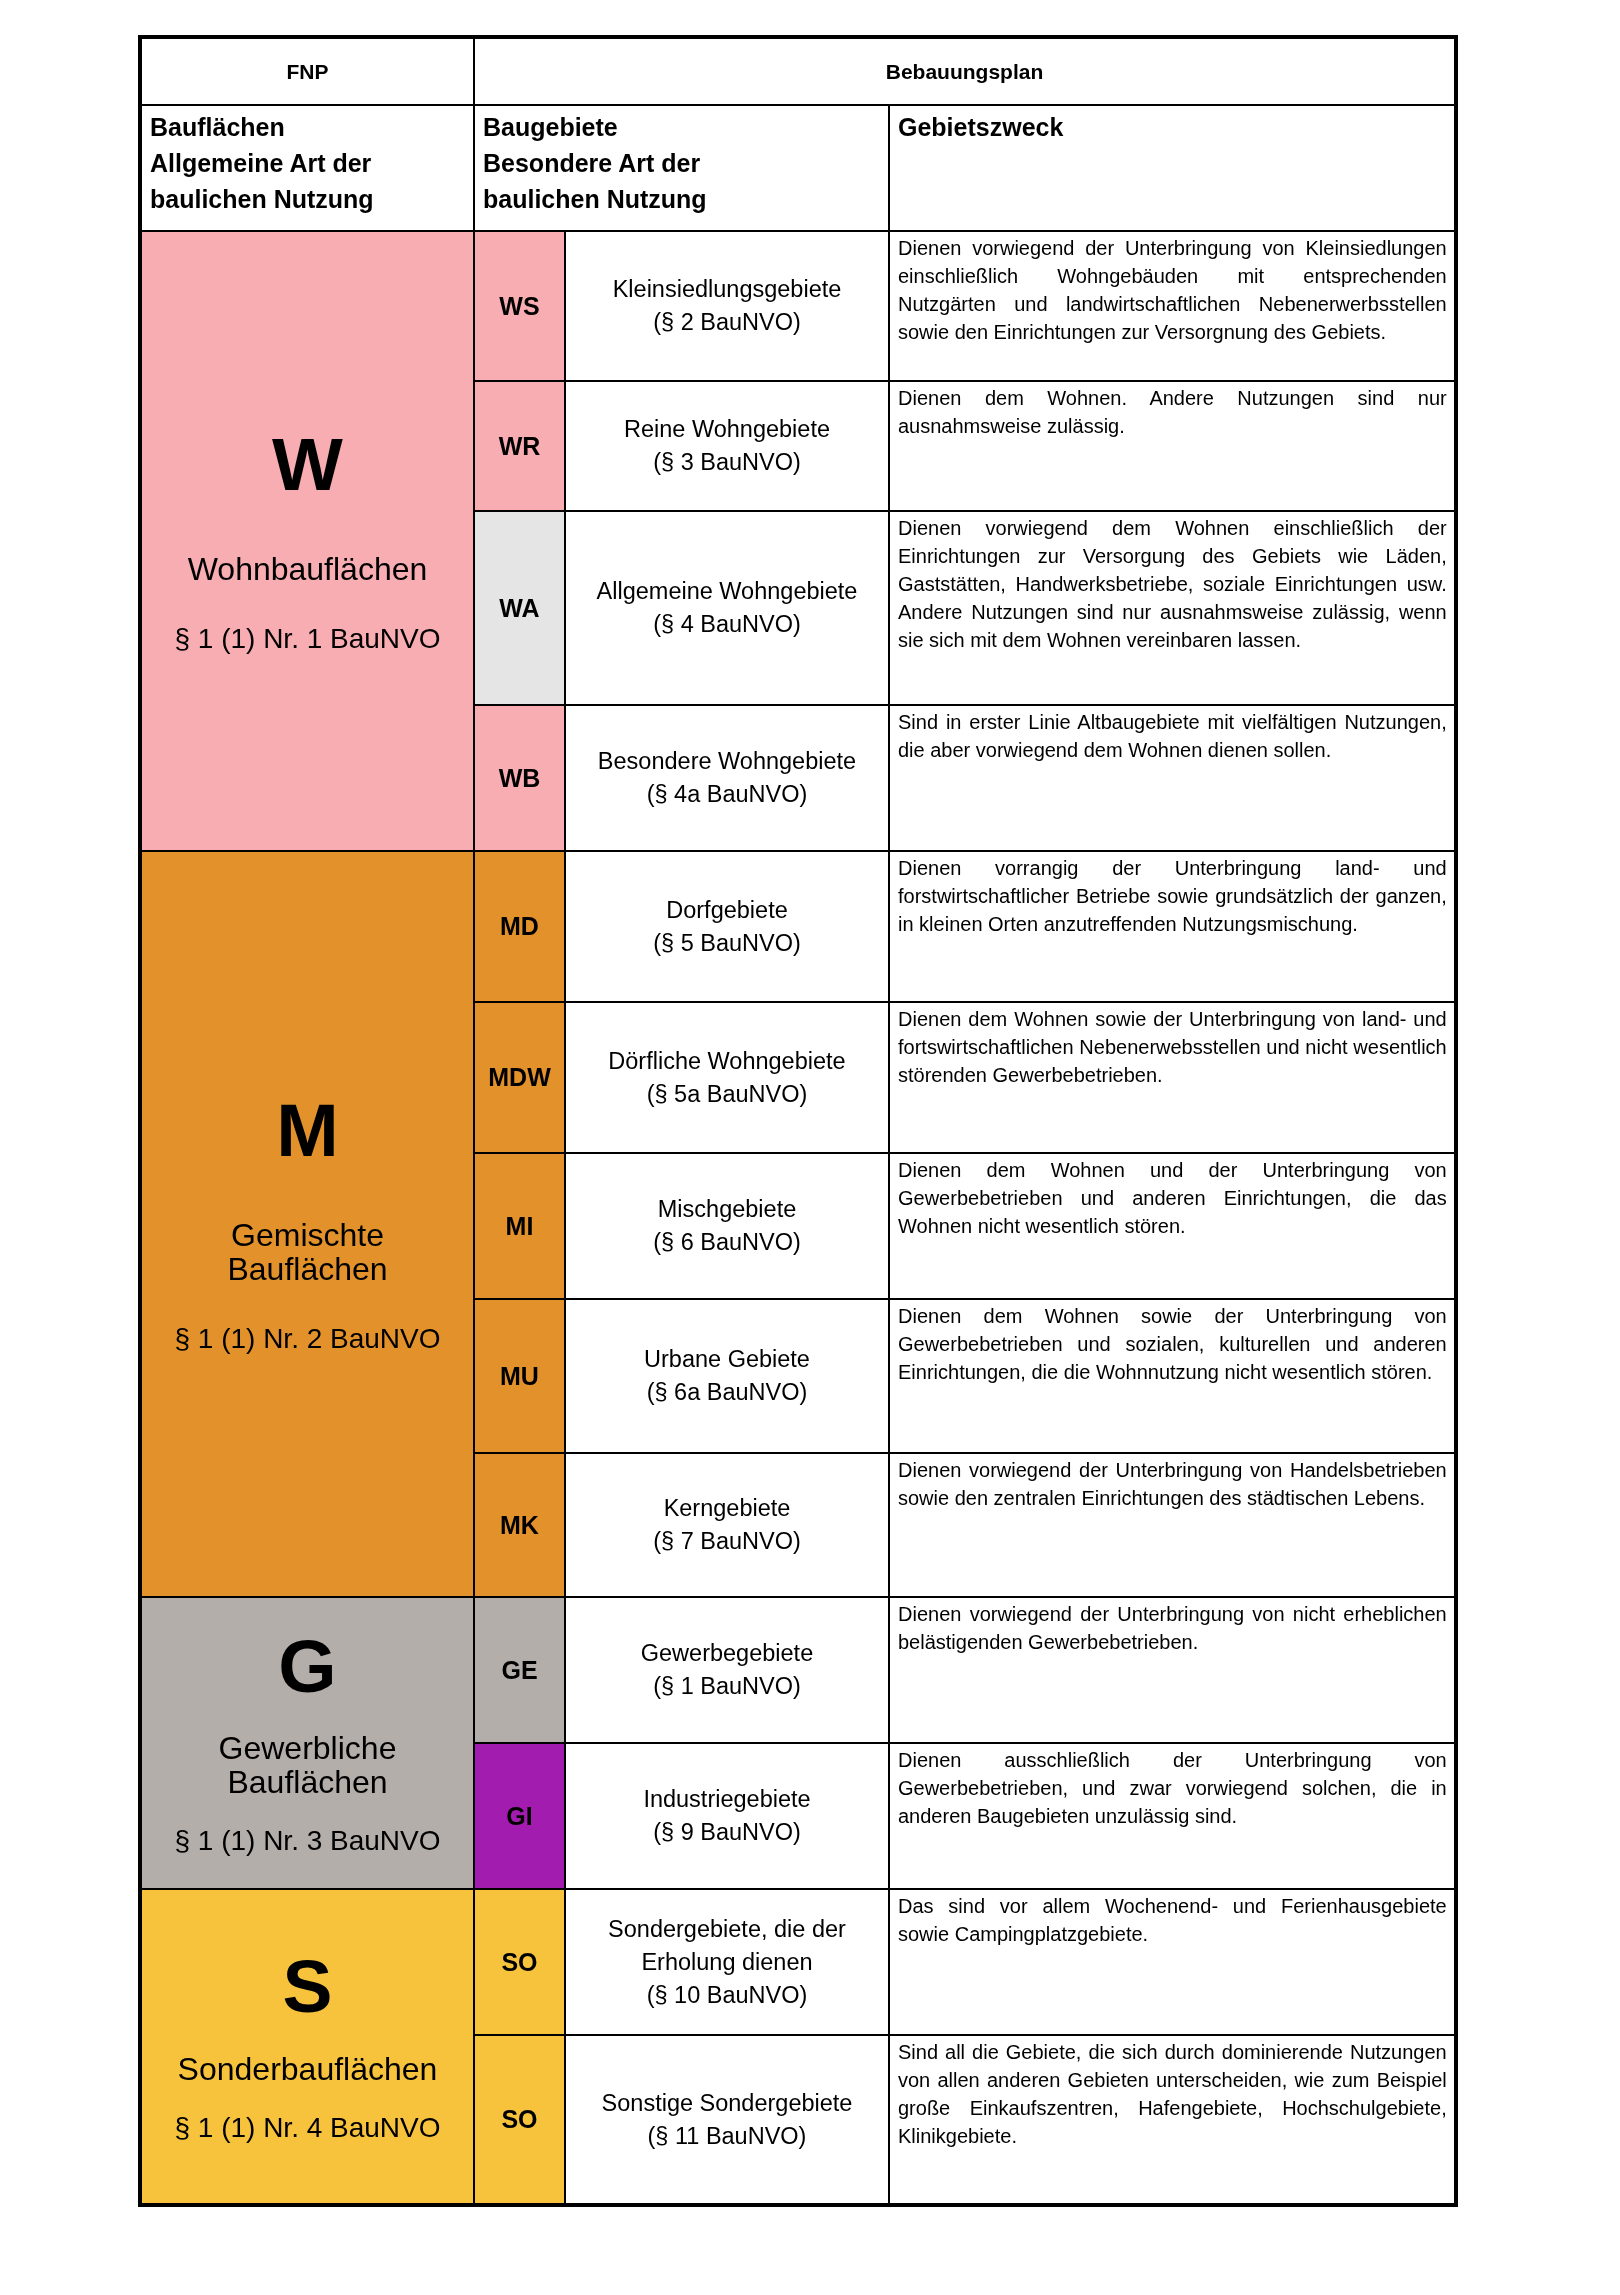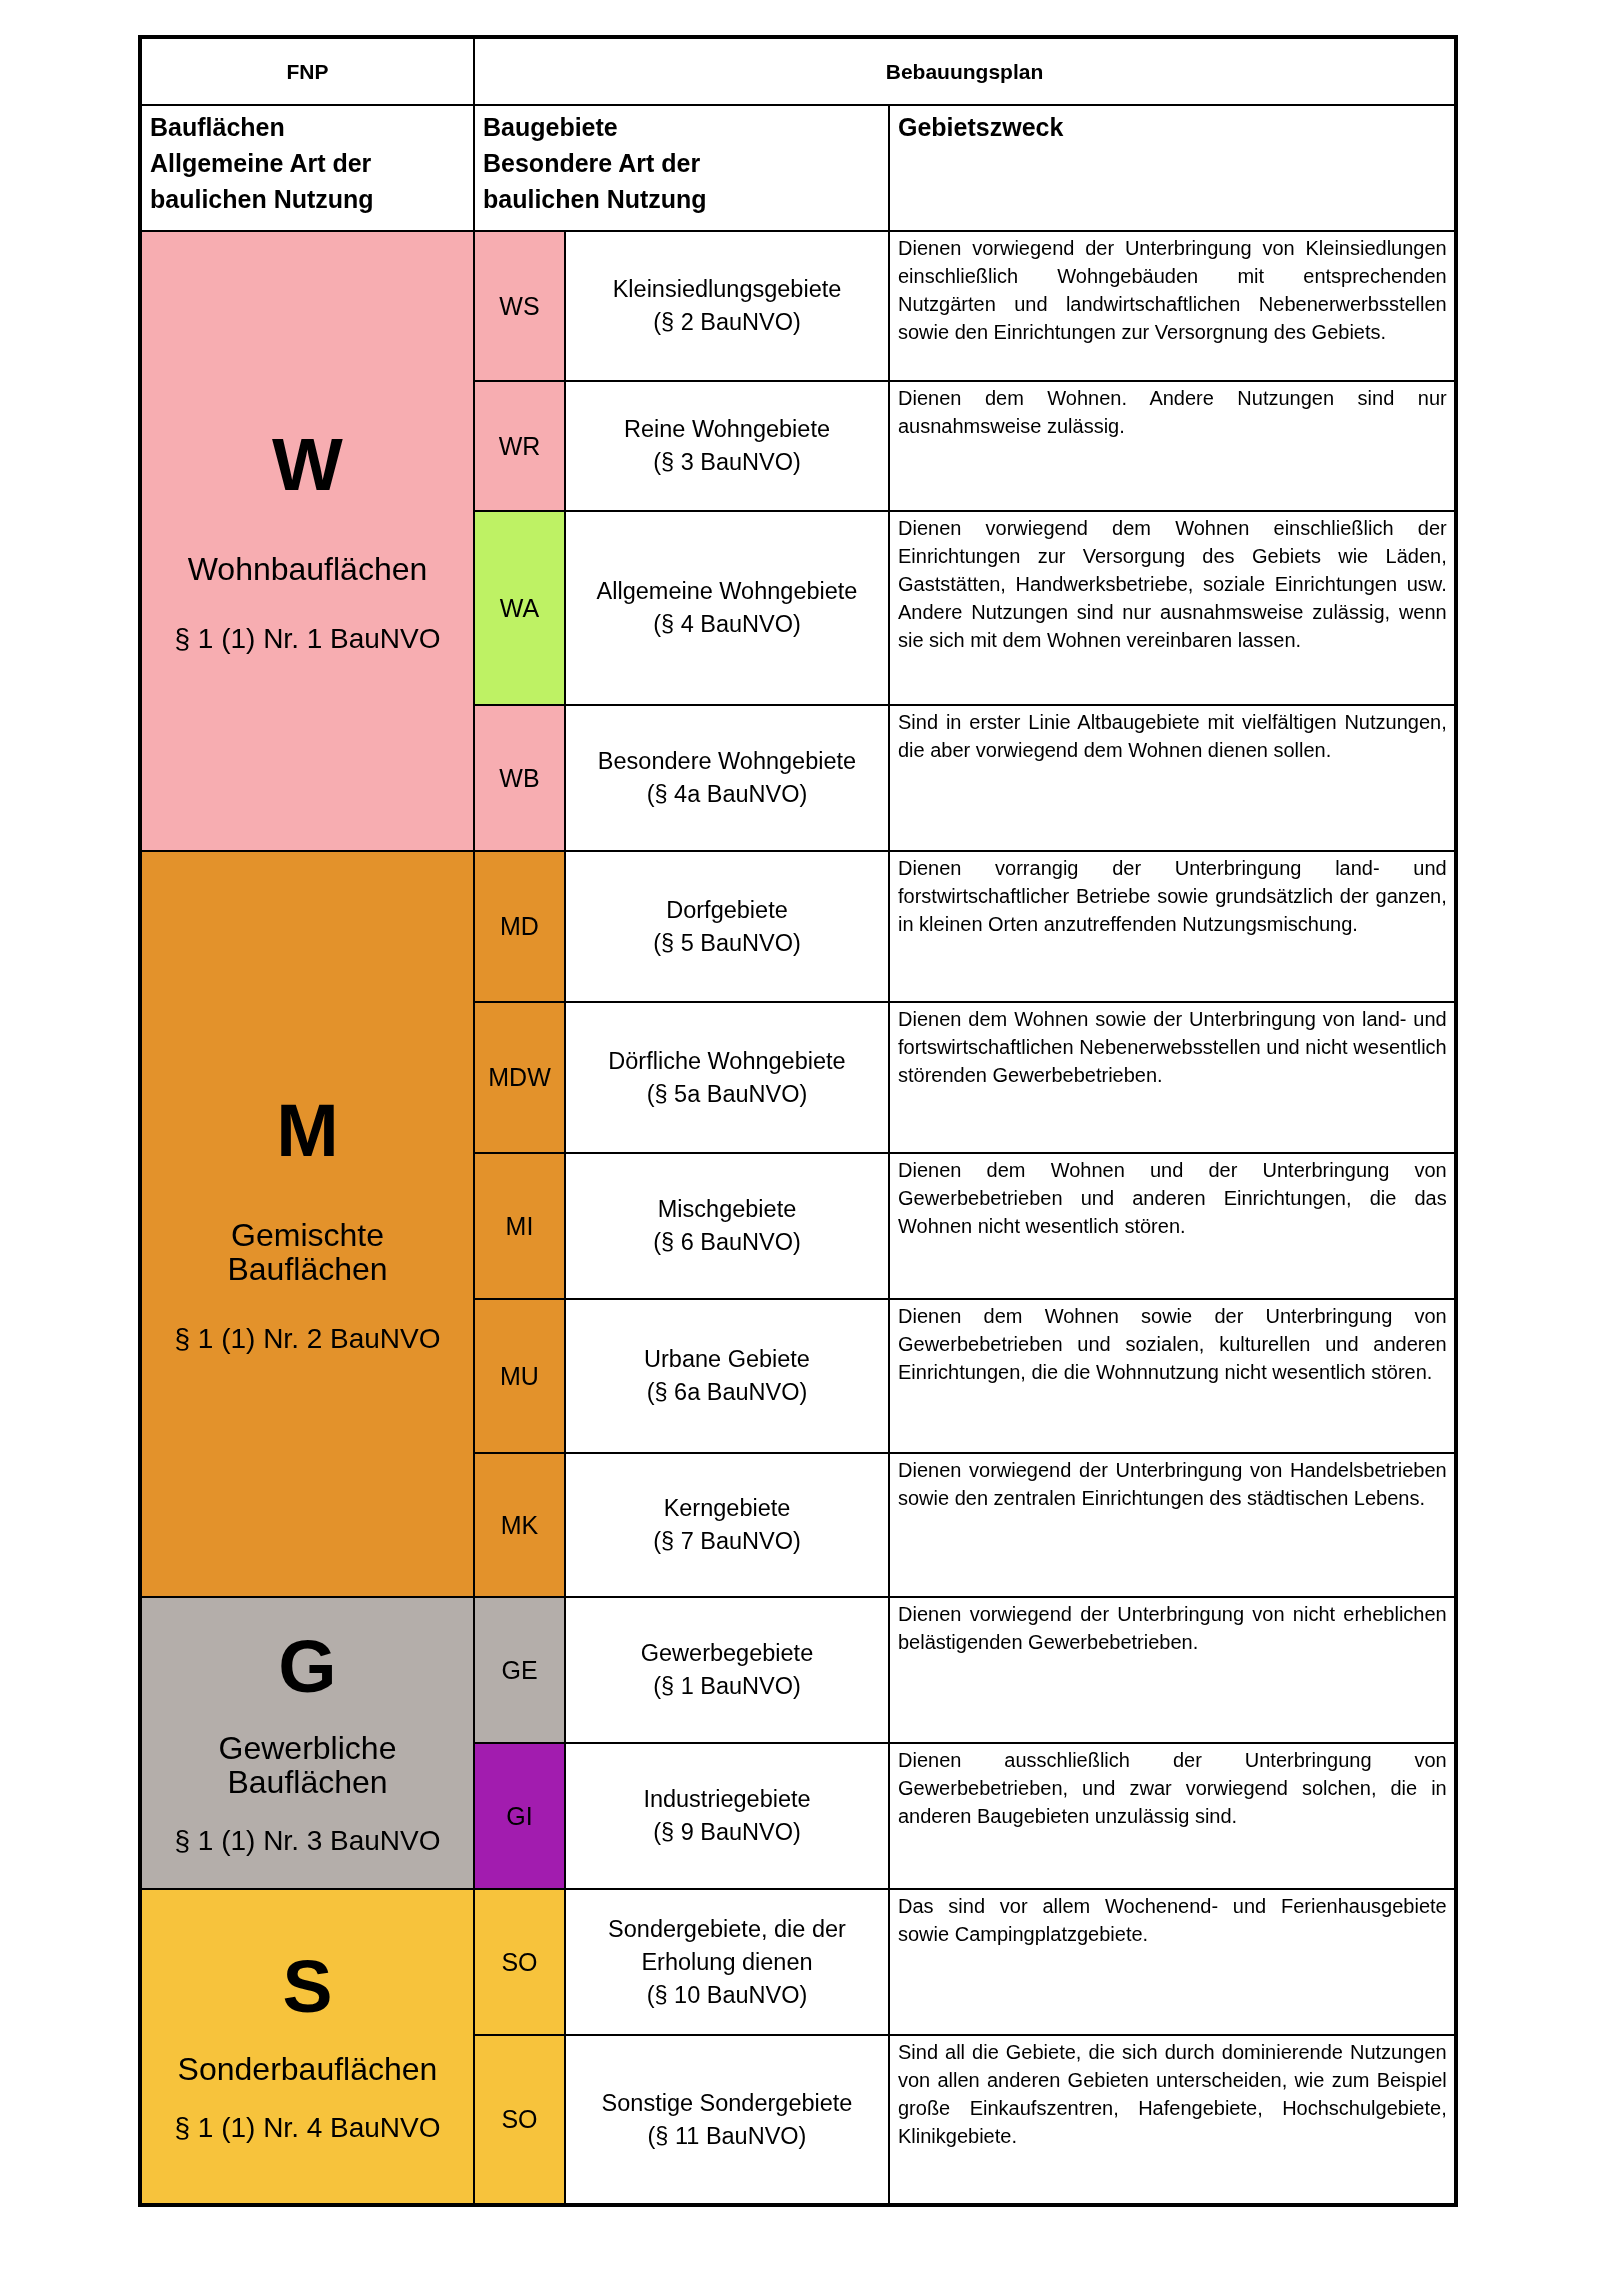--- a/index.html
+++ b/index.html
@@ -56,21 +56,21 @@
     margin-top: 50px;
   }
   .section-law {
     font-size: 28px;
     margin-top: 37px;
   }
   .compact .section-label { margin-top: 27.5px; }
   .compact .section-law   { margin-top: 26px; }
   .code-cell {
     text-align: center;
-    font-weight: normal;
+    font-weight: bold;
     font-size: 25px;
     margin-left: 21px;
   }
   .name-cell {
     text-align: center;
     font-size: 23.5px;
     line-height: 33px;
     white-space: pre-line;
     background: #ffffff;
   }
@@ -122,21 +122,21 @@
 (§ 2 BauNVO)</td>
       <td class="purpose-cell">Dienen vorwiegend der Unterbringung von Kleinsiedlungen einschließlich Wohngebäuden mit entsprechenden Nutzgärten und landwirtschaftlichen Nebenerwerbsstellen sowie den Einrichtungen zur Versorgnung des Gebiets.</td>
     </tr>
     <tr style="height:130px">
       <td class="code-cell" style="background-color: rgb(247, 173, 177);">WR</td>
       <td class="name-cell">Reine Wohngebiete
 (§ 3 BauNVO)</td>
       <td class="purpose-cell">Dienen dem Wohnen. Andere Nutzungen sind nur ausnahmsweise zulässig.</td>
     </tr>
     <tr style="height:194px">
-      <td class="code-cell" style="background-color: #bef264;">WA</td>
+      <td class="code-cell" style="background-color: #e5e5e5;">WA</td>
       <td class="name-cell">Allgemeine Wohngebiete
 (§ 4 BauNVO)</td>
       <td class="purpose-cell">Dienen vorwiegend dem Wohnen einschließlich der Einrichtungen zur Versorgung des Gebiets wie Läden, Gaststätten, Handwerksbetriebe, soziale Einrichtungen usw. Andere Nutzungen sind nur ausnahmsweise zulässig, wenn sie sich mit dem Wohnen vereinbaren lassen.</td>
     </tr>
     <tr style="height:146px">
       <td class="code-cell" style="background-color: rgb(247, 173, 177);">WB</td>
       <td class="name-cell">Besondere Wohngebiete
 (§ 4a BauNVO)</td>
       <td class="purpose-cell">Sind in erster Linie Altbaugebiete mit vielfältigen Nutzungen, die aber vorwiegend dem Wohnen dienen sollen.</td>
     </tr>

